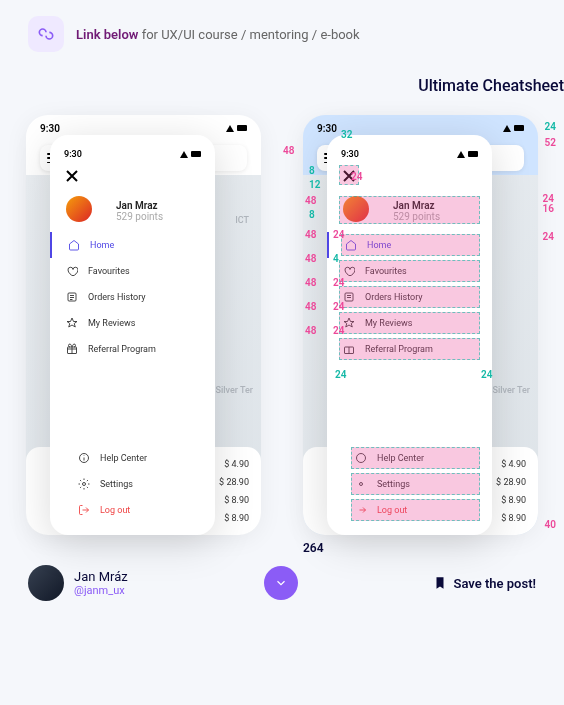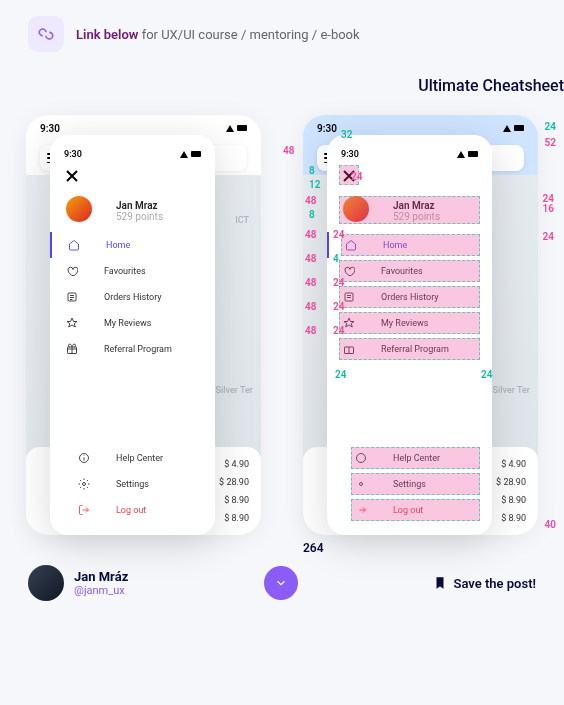--- a/index.html
+++ b/index.html
@@ -31,37 +31,37 @@
 .bottom-card{position:absolute;bottom:0;left:0;right:0;background:#fff;border-radius:14px 14px 0 0;padding:8px 12px}
 .price-row{display:flex;justify-content:space-between;font-size:9px;color:#333;padding:4px 0}
 .sidemenu{position:absolute;top:20px;left:24px;width:165px;height:400px;background:#fff;border-radius:18px;box-shadow:0 8px 40px rgba(0,0,0,0.15);padding:14px 0;overflow:hidden}
 .sm-statusbar{display:flex;align-items:center;justify-content:space-between;padding:0 14px;font-size:9px;font-weight:600;margin-bottom:8px}
 .close-x{padding:0 16px;margin-bottom:10px}
 .close-x svg{width:12px;height:12px;stroke:#000;stroke-width:2}
 .profile{display:flex;align-items:flex-end;gap:24px;padding:0 16px 10px 16px}
 .avatar{width:26px;height:26px;border-radius:50%;background:linear-gradient(135deg,#f59e0b,#dc2626)}
 .profile-txt{font-size:10px;font-weight:600;color:#222}
 .profile-sub{font-size:10px;color:#aaa}
-.menu-item{display:flex;align-items:center;gap:26px;padding:7px 16px;font-size:9px;color:#333}
+.menu-item{display:flex;align-items:center;gap:10px;padding:7px 16px;font-size:9px;color:#333}
 .menu-item.active{border-left:2px solid #4f46e5;color:#4f46e5}
 .menu-item svg{width:12px;height:12px;stroke:currentColor;stroke-width:1.8;fill:none}
 .menu-footer{position:absolute;bottom:12px;left:12px;right:0}
 .logout{color:#ef4444}
 
 .annot{position:absolute;font-size:10px;font-weight:600;color:#ec4899}
 .annot.teal{color:#14b8a6}
 .right-phone .phone-frame{background:#cfe4ff}
 .right-phone .sidemenu{background:#fff}
 .overlay-box{position:absolute;background:rgba(236,72,153,0.3);border:1px dashed rgba(20,184,166,0.6)}
 .dim-bottom{text-align:left;font-size:12px;font-weight:600;color:#0a0a3a;margin-top:6px}
 
 .footer{display:flex;align-items:center;justify-content:space-between;padding:14px 28px;margin-top:-4px}
 .author{display:flex;align-items:center;gap:10px}
 .author .av{width:36px;height:36px;border-radius:50%;background:linear-gradient(135deg,#374151,#111827)}
-.author-name{font-size:13px;font-weight:700;color:#0a0a3a}
+.author-name{font-size:13px;font-weight:400;color:#0a0a3a}
 .author-handle{font-size:11px;color:#8b5cf6}
 .scroll-btn{width:34px;height:34px;border-radius:50%;background:#8b5cf6;display:flex;align-items:center;justify-content:center}
 .scroll-btn svg{width:14px;height:14px;stroke:#fff;stroke-width:2;fill:none}
 .save-post{font-size:13px;font-weight:600;color:#0a0a3a;display:flex;align-items:center;gap:6px}
 .save-post svg{width:14px;height:14px;fill:#0a0a3a}
 </style>
 </head>
 <body>
 
 <div class="header-bar">

